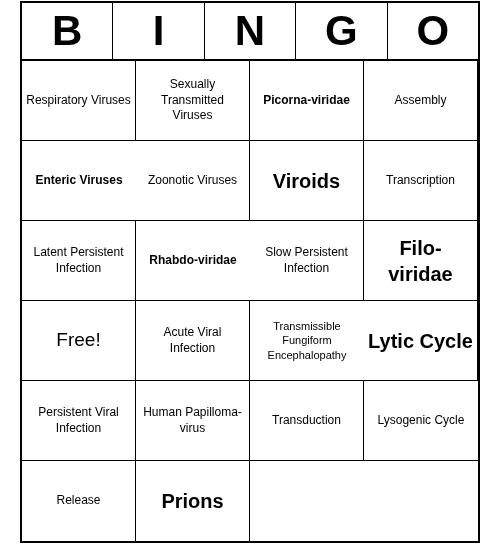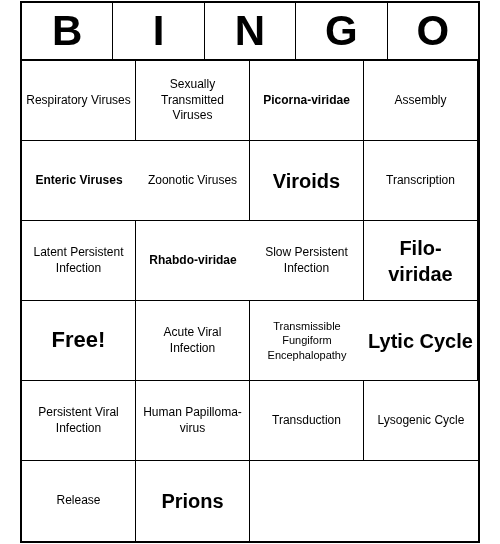--- a/index.html
+++ b/index.html
@@ -56,22 +56,22 @@
     }
     .bingo-cell.large-text {
       font-size: 20px;
       font-weight: bold;
     }
     .bingo-cell.medium-text {
       font-size: 12px;
       font-weight: bold;
     }
     .bingo-cell.free {
-      font-size: 22px;
-      font-weight: bold;
+      font-size: 19px;
+      font-weight: normal;
     }
   </style>
 </head>
 <body>
 
 <div class="bingo-card">
   <div class="bingo-header">
   <div class="bingo-letter">B</div>
       <div class="bingo-letter">I</div>
       <div class="bingo-letter">N</div>

